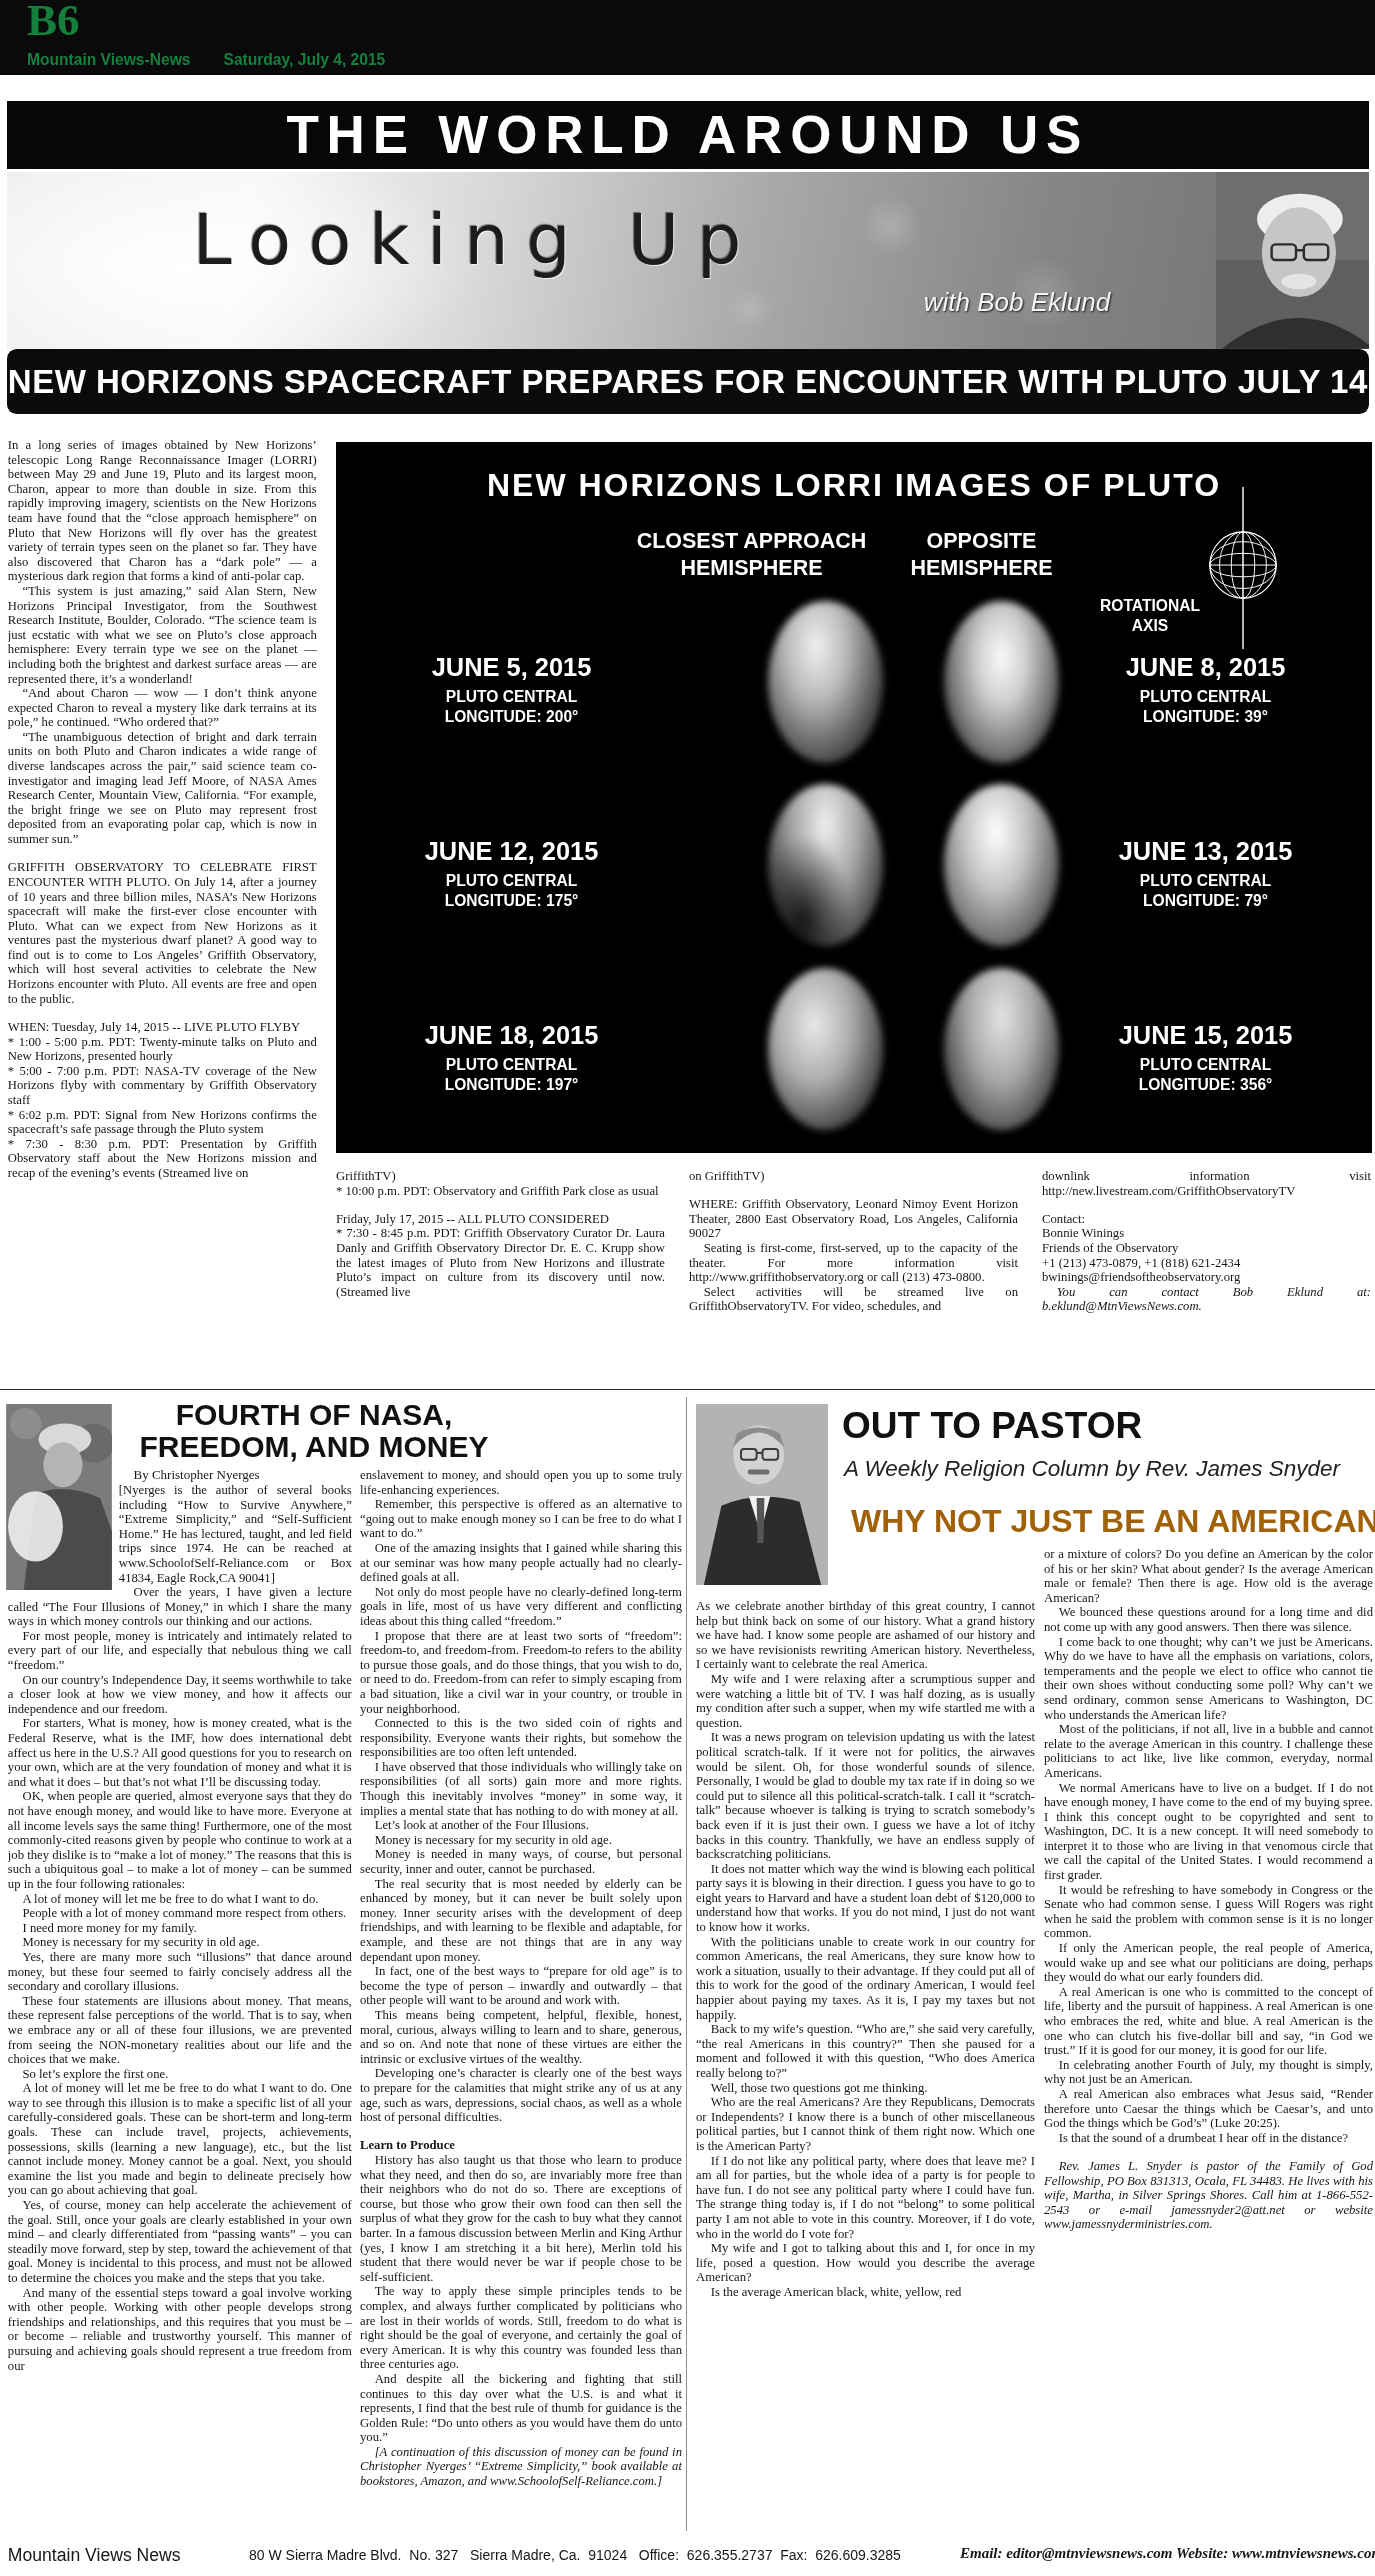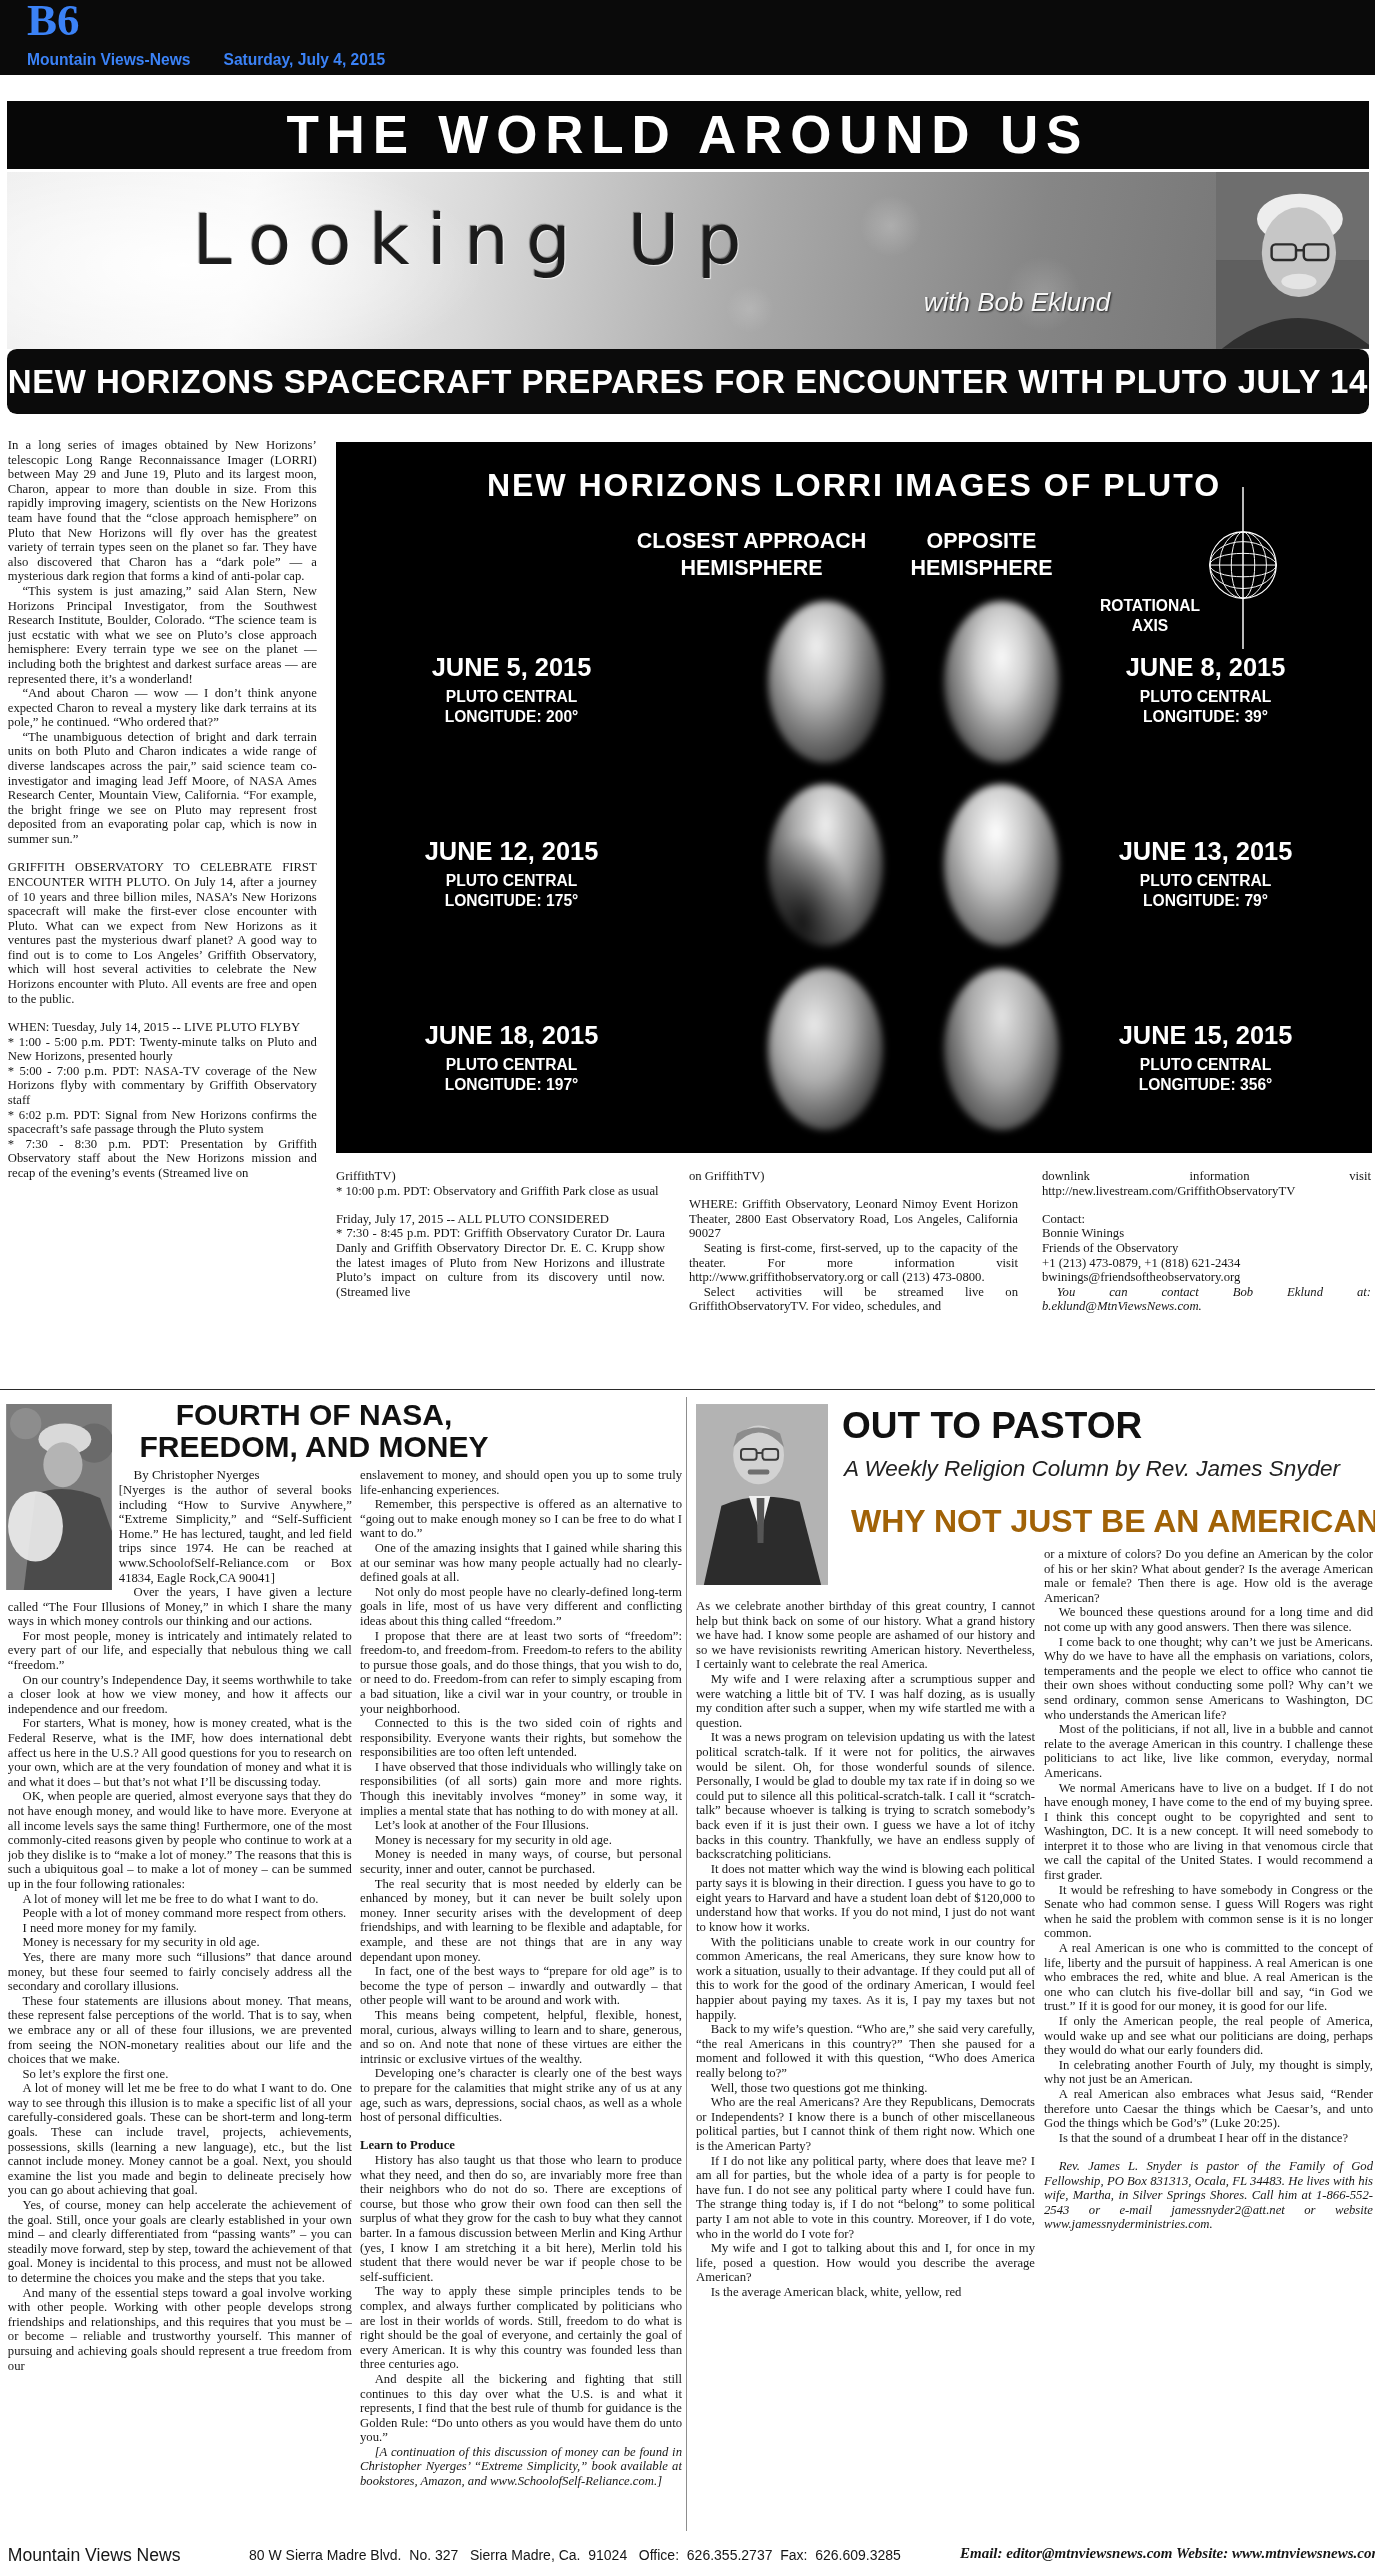--- a/index.html
+++ b/index.html
@@ -2,21 +2,21 @@
 <html><head>
 <meta charset="utf-8">
 <style>
   html,body{margin:0;padding:0;background:#ffffff;}
   #page{position:relative;width:1376px;height:2576px;background:#ffffff;overflow:hidden;
         font-family:"Liberation Serif", serif;color:#161616;}
   .abs{position:absolute;}
   .sans{font-family:"Liberation Sans", sans-serif;}
 
   
-  #masthead{left:0;top:0;width:1376px;height:75px;background:#0a0a0a;color:#3b82f6;}
+  #masthead{left:0;top:0;width:1376px;height:75px;background:#0a0a0a;color:#15803d;}
   #masthead .pg{position:absolute;left:27px;top:-5.9px;font-size:45px;font-weight:bold;}
   #masthead .sub{position:absolute;left:27px;top:51px;font-size:15.6px;font-weight:bold;
                  font-family:"Liberation Sans",sans-serif;}
   #masthead .sub span{margin-right:33px;}
 
   
   #world-banner{left:6.8px;top:101px;width:1362px;height:68px;background:#070707;color:#fff;
                 text-align:center;line-height:68px;font-size:53px;font-weight:bold;letter-spacing:7.8px;}
 
   
@@ -331,22 +331,22 @@
       <p>My wife and I got to talking about this and I, for once in my life, posed a question. How would you describe the average American?</p>
       <p>Is the average American black, white, yellow, red</p>
     </div>
   <div class="abs textcol" style="left:1044px;top:1547px;width:329px;height:930px;">
       <p class="ni">or a mixture of colors? Do you define an American by the color of his or her skin? What about gender? Is the average American male or female? Then there is age. How old is the average American?</p>
       <p>We bounced these questions around for a long time and did not come up with any good answers. Then there was silence.</p>
       <p>I come back to one thought; why can’t we just be Americans. Why do we have to have all the emphasis on variations, colors, temperaments and the people we elect to office who cannot tie their own shoes without conducting some poll? Why can’t we send ordinary, common sense Americans to Washington, DC who understands the American life?</p>
       <p>Most of the politicians, if not all, live in a bubble and cannot relate to the average American in this country. I challenge these politicians to act like, live like common, everyday, normal Americans.</p>
       <p>We normal Americans have to live on a budget. If I do not have enough money, I have come to the end of my buying spree. I think this concept ought to be copyrighted and sent to Washington, DC. It is a new concept. It will need somebody to interpret it to those who are living in that venomous circle that we call the capital of the United States. I would recommend a first grader.</p>
       <p>It would be refreshing to have somebody in Congress or the Senate who had common sense. I guess Will Rogers was right when he said the problem with common sense is it is no longer common.</p>
+      <p>If only the American people, the real people of America, would wake up and see what our politicians are doing, perhaps they would do what our early founders did.</p>
       <p>A real American is one who is committed to the concept of life, liberty and the pursuit of happiness. A real American is one who embraces the red, white and blue. A real American is the one who can clutch his five-dollar bill and say, “in God we trust.” If it is good for our money, it is good for our life.</p>
-      <p>If only the American people, the real people of America, would wake up and see what our politicians are doing, perhaps they would do what our early founders did.</p>
       <p>In celebrating another Fourth of July, my thought is simply, why not just be an American.</p>
       <p>A real American also embraces what Jesus said, “Render therefore unto Caesar the things which be Caesar’s, and unto God the things which be God’s” (Luke 20:25).</p>
       <p>Is that the sound of a drumbeat I hear off in the distance?</p>
       <p class="it gap">Rev. James L. Snyder is pastor of the Family of God Fellowship, PO Box 831313, Ocala, FL 34483. He lives with his wife, Martha, in Silver Springs Shores. Call him at 1-866-552-2543 or e-mail jamessnyder2@att.net or website www.jamessnyderministries.com.</p>
     </div>
 
   <div id="footer" class="abs">
     <span class="fname">Mountain Views News</span>
     <span class="faddr">80 W Sierra Madre Blvd.  No. 327   Sierra Madre, Ca.  91024   Office:  626.355.2737  Fax:  626.609.3285</span>
     <span class="fmail">Email: editor@mtnviewsnews.com   Website: www.mtnviewsnews.com</span>

